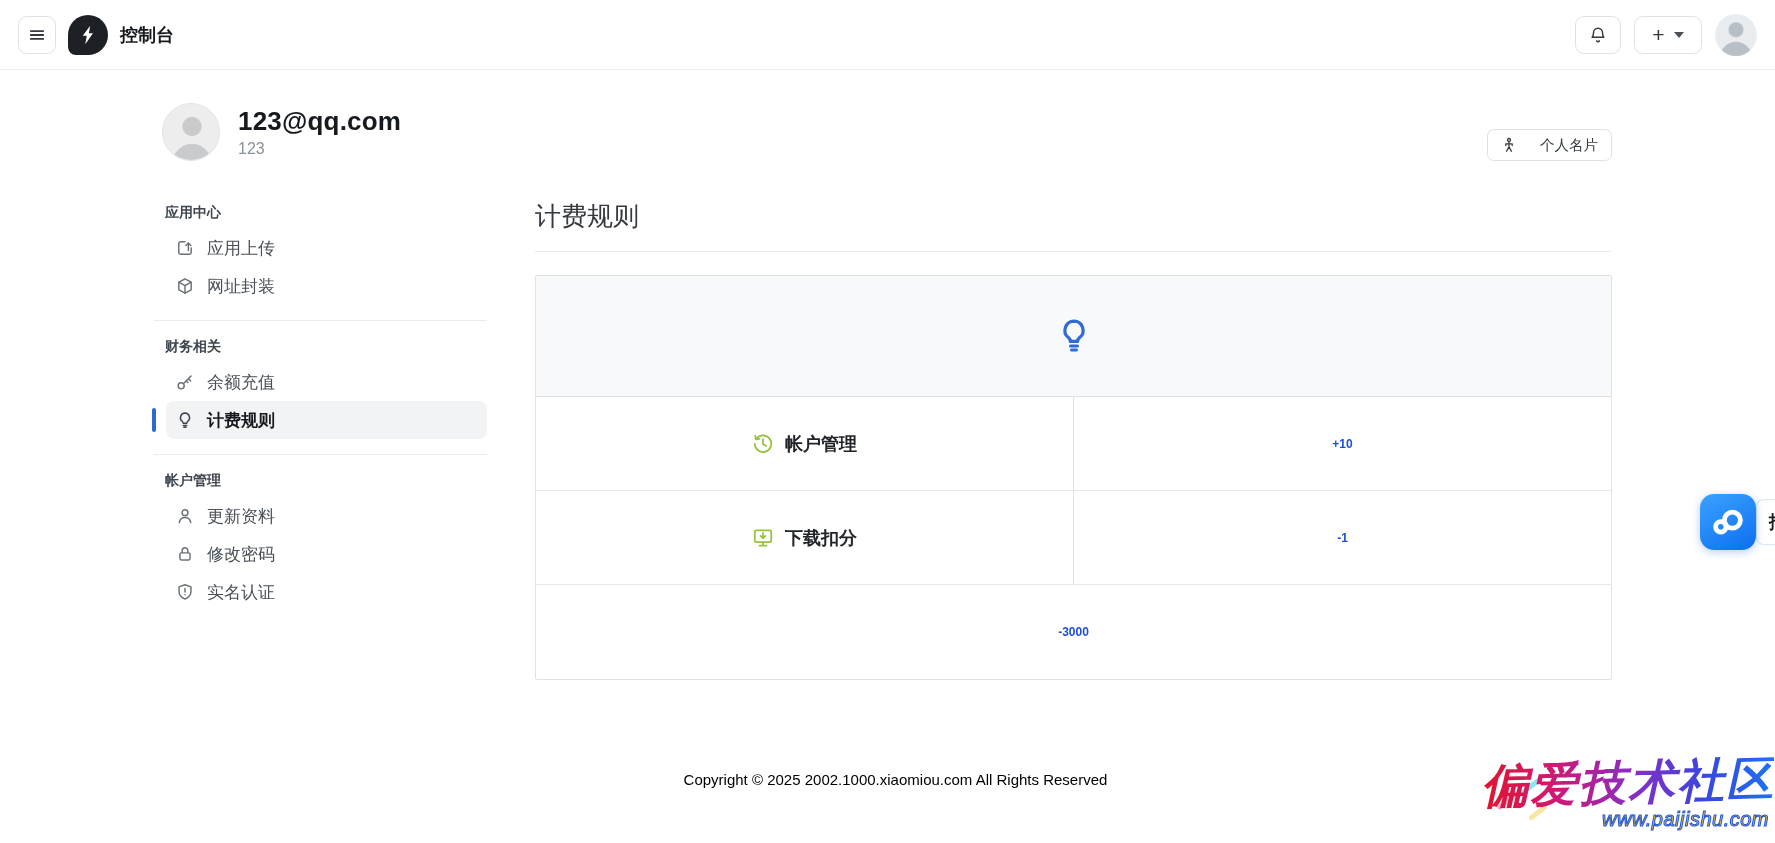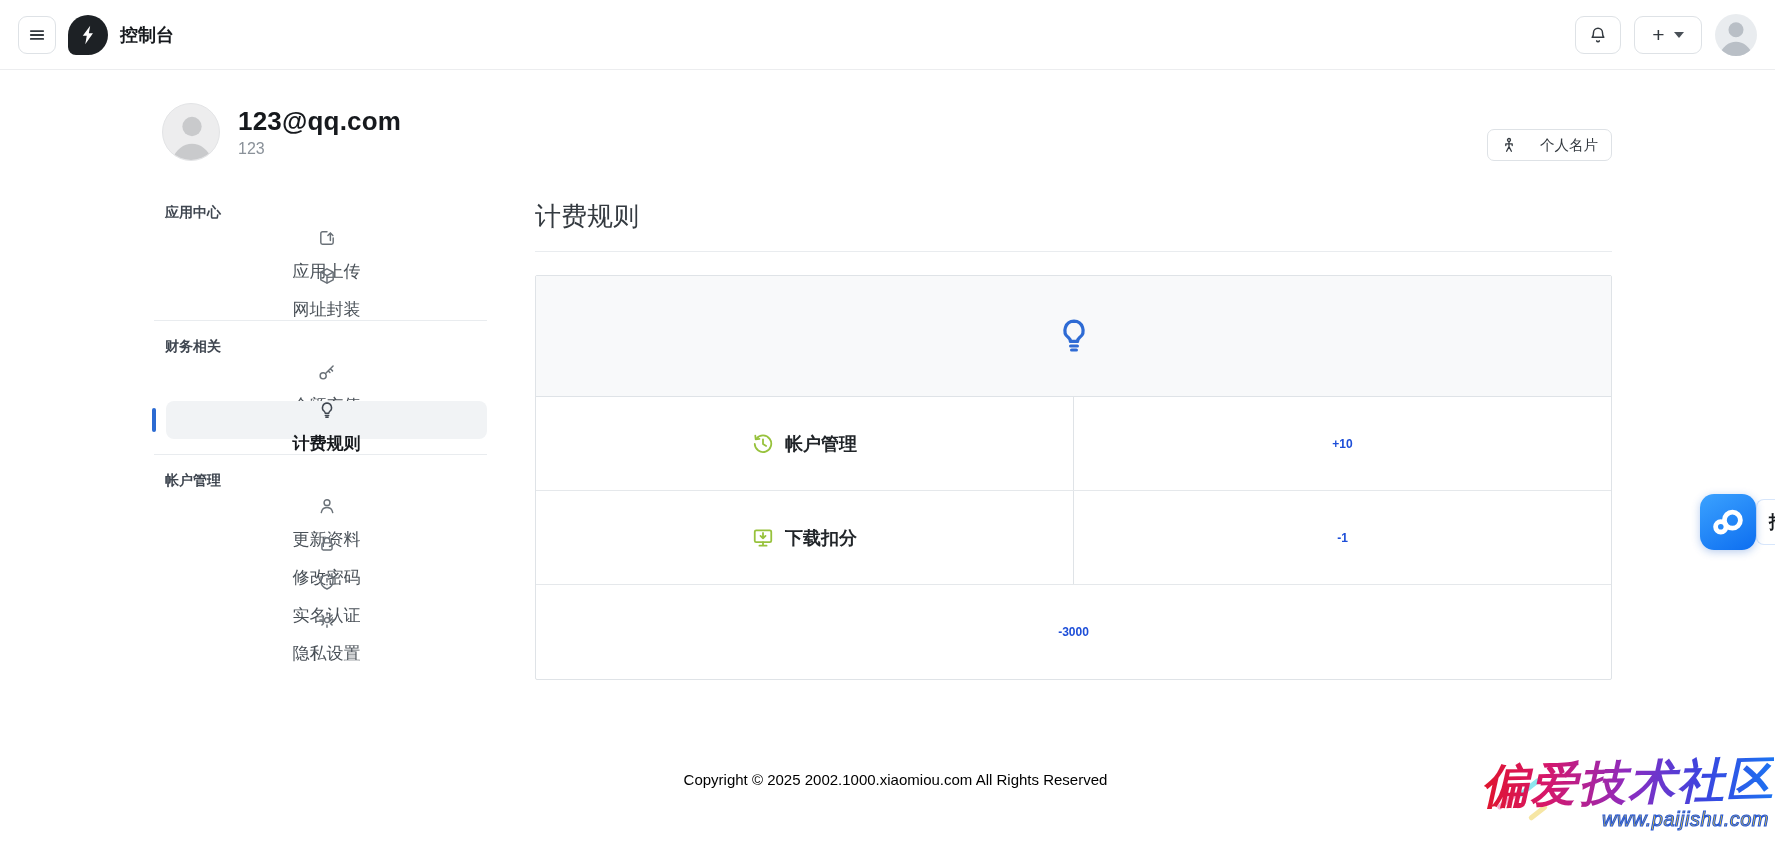--- a/index.html
+++ b/index.html
@@ -30,21 +30,21 @@
   .profile-email { font-size:26px; font-weight:700; color:#16191d; letter-spacing:.2px; }
   .profile-handle { font-size:16px; color:#8a9199; margin-top:3px; }
   .card-btn { margin-left:auto; align-self:flex-end; height:32px; padding:0 13px; border:1px solid #dee2e6; border-radius:7px; background:#fff; display:flex; align-items:center; gap:23px; font-size:14.5px; color:#343a40; cursor:pointer; }
 
   
   .content { display:flex; margin:43px 163px 0 154px; }
 
   .sidebar { width:333px; flex:none; }
   .side-list { padding-left:12px; }
   .section-title { font-size:14px; font-weight:700; color:#3f4650; margin:0 0 7px 11px; }
-  .side-item { height:38px; display:flex; align-items:center; gap:13px; padding:0 10px; border-radius:8px; font-size:17px; color:#495057; position:relative; cursor:pointer;flex-direction:column; }
+  .side-item { height:38px; display:flex; align-items:center; gap:13px; padding:0 10px; border-radius:8px; font-size:17px; color:#495057; position:relative; cursor:pointer; }
   .side-item .icn { color:#6a7178; }
   .side-item.active { background:#f1f3f5; color:#16191d; font-weight:700; }
   .side-item.active .icn { color:#3f4650; }
   .side-item.active::before { content:''; position:absolute; left:-14px; top:7px; bottom:7px; width:4px; border-radius:2px; background:#2c6bd2; }
   .side-divider { height:1px; background:#e9ecef; margin:15px 0 17px; }
 
   .main { margin-left:48px; width:1077px; }
   .main-title { font-size:26px; font-weight:400; color:#343a40; margin-top:-5px; }
   .main-divider { height:1px; background:#e9ecef; margin-top:17px; }
   .rules-table { margin-top:23px; border:1px solid #dfe3e7; border-radius:2px; background:#fff; }
@@ -213,29 +213,20 @@
       <div class="side-item">
         <span class="icn">
           <svg viewBox="0 0 16 16" stroke="currentColor" fill="none" stroke-width="1.3" stroke-linejoin="round">
               <path d="M8 1.5l5.3 1.9v4c0 3.4-2.1 5.7-5.3 6.8-3.2-1.1-5.3-3.4-5.3-6.8v-4z"></path>
               <path d="M8 4.8v3.2" stroke-linecap="round"></path>
               <circle cx="8" cy="10.4" r=".7" fill="currentColor" stroke="none"></circle>
             </svg>
         </span>
         <span>实名认证</span>
       </div>
-      <div class="side-item">
-        <span class="icn">
-          <svg viewBox="0 0 16 16" stroke="currentColor" fill="none" stroke-width="1.3" stroke-linecap="round">
-              <circle cx="8" cy="8" r="2.3"></circle>
-              <path d="M8 1.6v2M8 12.4v2M1.6 8h2M12.4 8h2M3.5 3.5l1.4 1.4M11.1 11.1l1.4 1.4M12.5 3.5l-1.4 1.4M4.9 11.1l-1.4 1.4"></path>
-            </svg>
-        </span>
-        <span>隐私设置</span>
-      </div>
     </div>
   </nav>
 
   <main class="main">
     <h1 class="main-title">计费规则</h1>
     <div class="main-divider"></div>
 
     <div class="rules-table">
       <div class="rules-header">
         <span>

